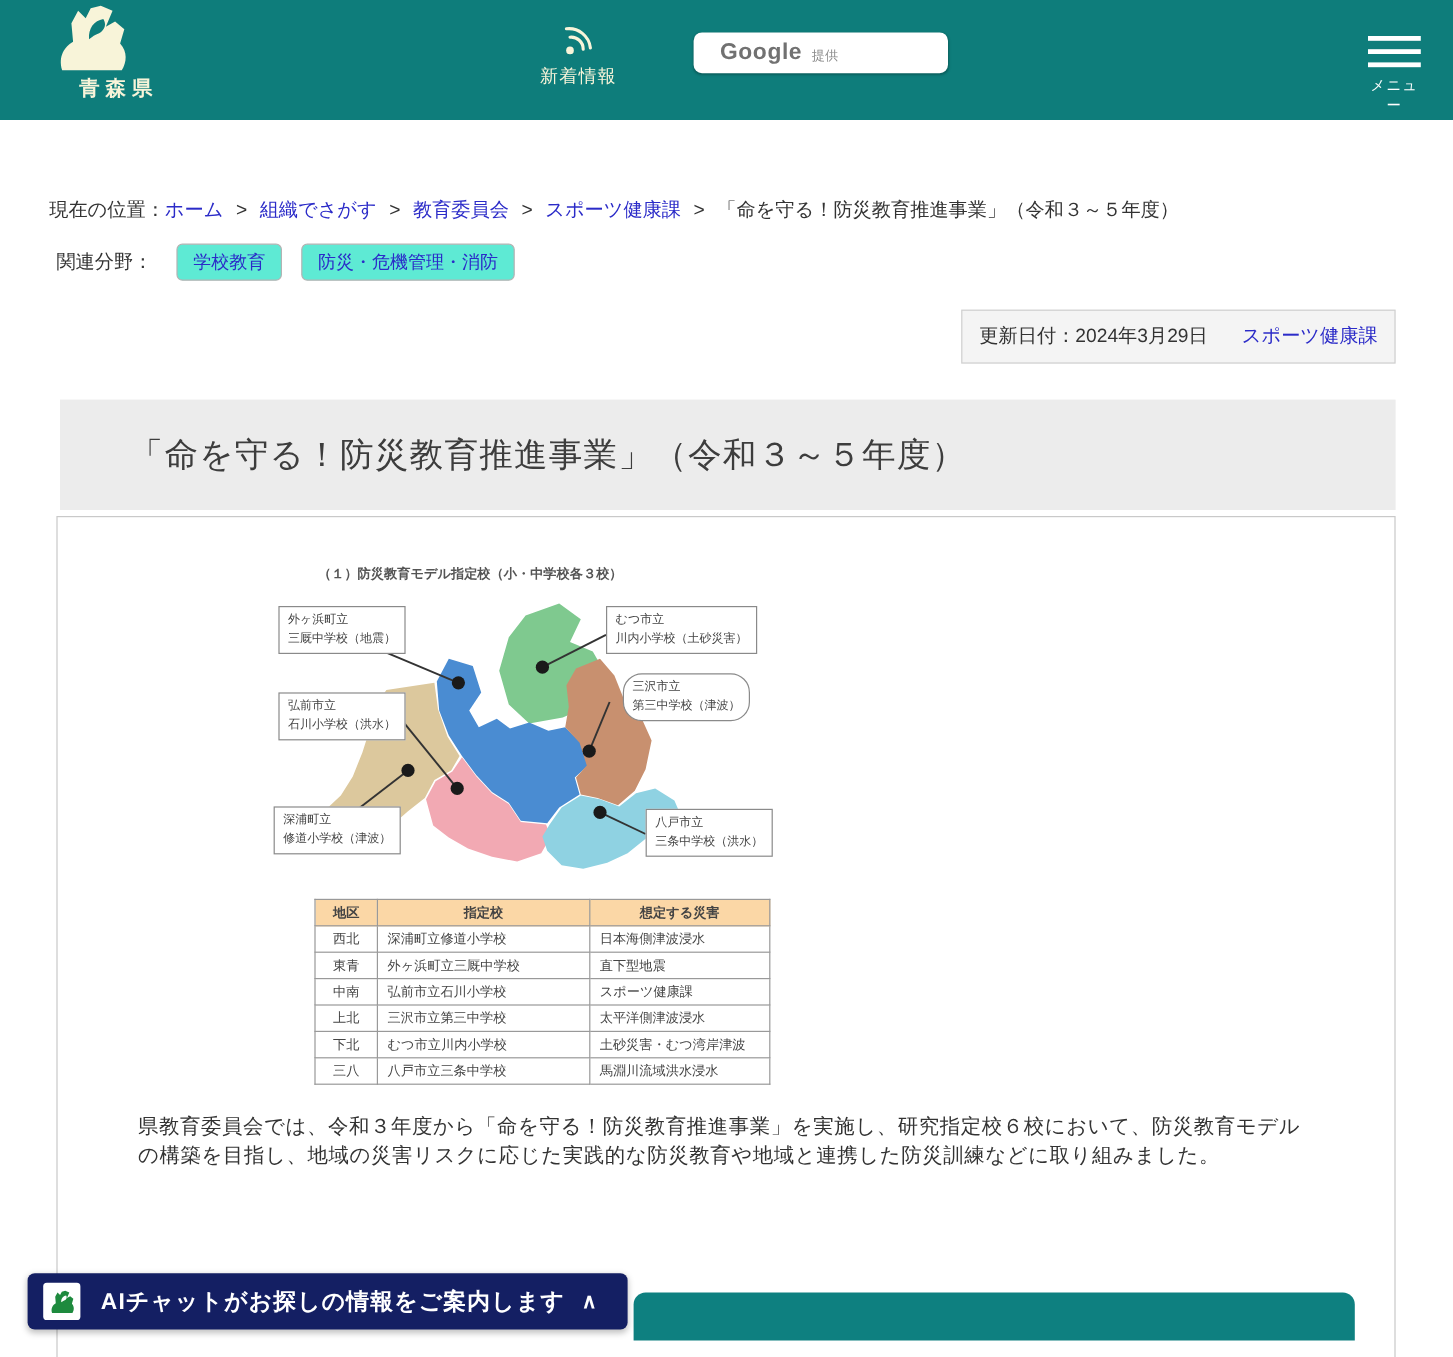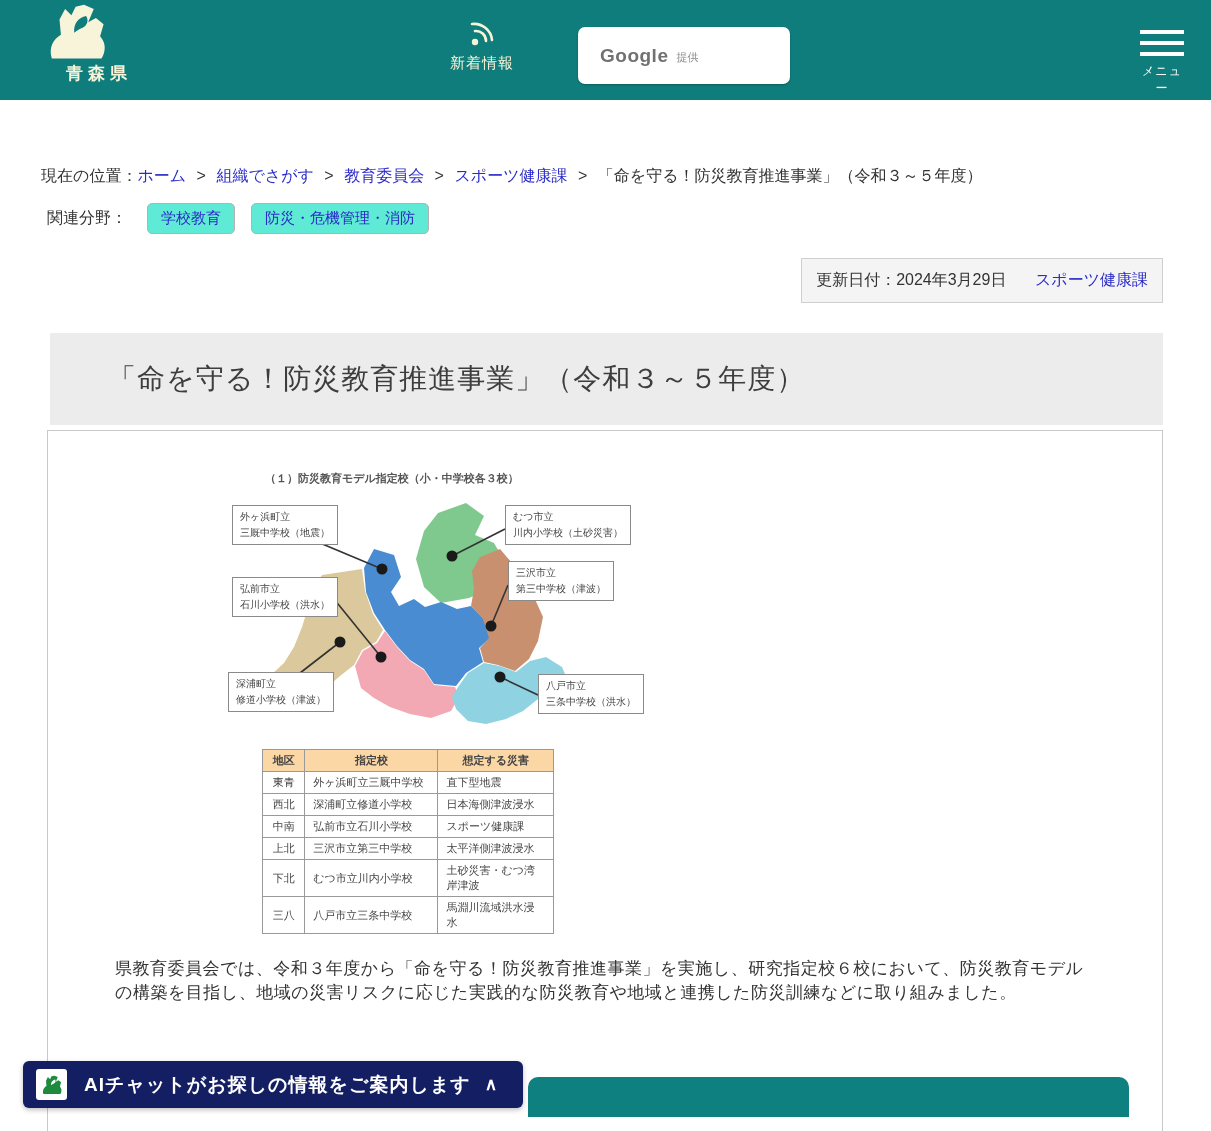--- a/index.html
+++ b/index.html
@@ -17,21 +17,21 @@
     position:relative; width:100%; height:100px;
     background:#0e7d7b;
   }
   .brand{ position:absolute; left:22px; top:4px; width:110px; text-align:right; cursor:pointer; text-decoration:none;}
   .brand svg{ display:block; margin:0 auto; }
   .brand-name{ display:block; margin-top:2px; color:#f8f4d9; font-size:17px; font-weight:bold; letter-spacing:5px; }
   .whats-new{ position:absolute; left:436px; top:18px; width:92px; text-align:center; cursor:pointer; text-decoration:none;}
   .whats-new svg{ display:block; margin:0 auto; }
   .whats-new-label{ display:block; margin-top:6px; color:#f8f4d9; font-size:15px; letter-spacing:1px; }
   .search-box{
-    position:absolute; left:578px; top:27px; width:212px; height:57px;
+    position:absolute; left:578px; top:27px; width:212px; height:34px;
     background:#fff; border-radius:7px; display:flex; align-items:center;
     padding-left:22px; cursor:text;
     box-shadow:0 1px 2px rgba(0,0,0,0.25);
   }
   .g-logo{ font-size:19px; color:#717171; font-weight:bold; letter-spacing:0.5px; }
   .g-teikyo{ font-size:11px; color:#8a8a8a; margin-left:8px; margin-top:4px; }
   .menu-btn{
     position:absolute; right:26px; top:30px; width:46px; background:none; border:none;
     cursor:pointer; padding:0;
   }
@@ -75,21 +75,21 @@
   .fig-heading{ font-size:11px; font-weight:bold; color:#555; padding-left:37px; }
   .map-wrap{ position:relative; width:420px; height:250px; margin-top:13px; }
   .map-svg{ position:absolute; left:0; top:0; }
   .map-label{
     position:absolute; background:#fff; border:1px solid #8a8a8a;
     padding:3px 7px; font-size:10px; line-height:1.6; color:#444; white-space:nowrap;
   }
   .map-label span{ display:block; }
 
   .fig-table{
-    margin:0 0 0 34px; border-collapse:collapse; width:292px;
+    margin:0 0 0 34px; border-collapse:collapse; width:380px;
     font-size:11px; color:#444;
   }
   .fig-table th, .fig-table td{
     border:1px solid #999; padding:3px 8px; height:20px;
   }
   .fig-table th{ background:#fbd7a6; font-weight:bold; text-align:center; }
   .fig-table td.c-district{ text-align:center; width:45px; }
   .fig-table td.c-school{ width:153px; }
   .fig-table td.c-disaster{ width:130px; }
 
@@ -222,21 +222,21 @@
         <span>三厩中学校（地震）</span>
       </div>
       <div class="map-label" style="left:277px; top:6px;">
         <span>むつ市立</span>
         <span>川内小学校（土砂災害）</span>
       </div>
       <div class="map-label" style="left:4px; top:78px;">
         <span>弘前市立</span>
         <span>石川小学校（洪水）</span>
       </div>
-      <div class="map-label" style="left:280px; top:62px;">
+      <div class="map-label" style="left:291px; top:62px;border-radius:16px;">
         <span>三沢市立</span>
         <span>第三中学校（津波）</span>
       </div>
       <div class="map-label" style="left:0px; top:173px;">
         <span>深浦町立</span>
         <span>修道小学校（津波）</span>
       </div>
       <div class="map-label" style="left:310px; top:175px;">
         <span>八戸市立</span>
         <span>三条中学校（洪水）</span>
@@ -246,28 +246,28 @@
     <table class="fig-table">
       <thead>
         <tr>
           <th>地区</th>
           <th>指定校</th>
           <th>想定する災害</th>
         </tr>
       </thead>
       <tbody>
         <tr>
+          <td class="c-district">西北</td>
+          <td class="c-school">深浦町立修道小学校</td>
+          <td class="c-disaster">日本海側津波浸水</td>
+        </tr>
+        <tr>
           <td class="c-district">東青</td>
           <td class="c-school">外ヶ浜町立三厩中学校</td>
           <td class="c-disaster">直下型地震</td>
-        </tr>
-        <tr>
-          <td class="c-district">西北</td>
-          <td class="c-school">深浦町立修道小学校</td>
-          <td class="c-disaster">日本海側津波浸水</td>
         </tr>
         <tr>
           <td class="c-district">中南</td>
           <td class="c-school">弘前市立石川小学校</td>
           <td class="c-disaster">スポーツ健康課</td>
         </tr>
         <tr>
           <td class="c-district">上北</td>
           <td class="c-school">三沢市立第三中学校</td>
           <td class="c-disaster">太平洋側津波浸水</td>

